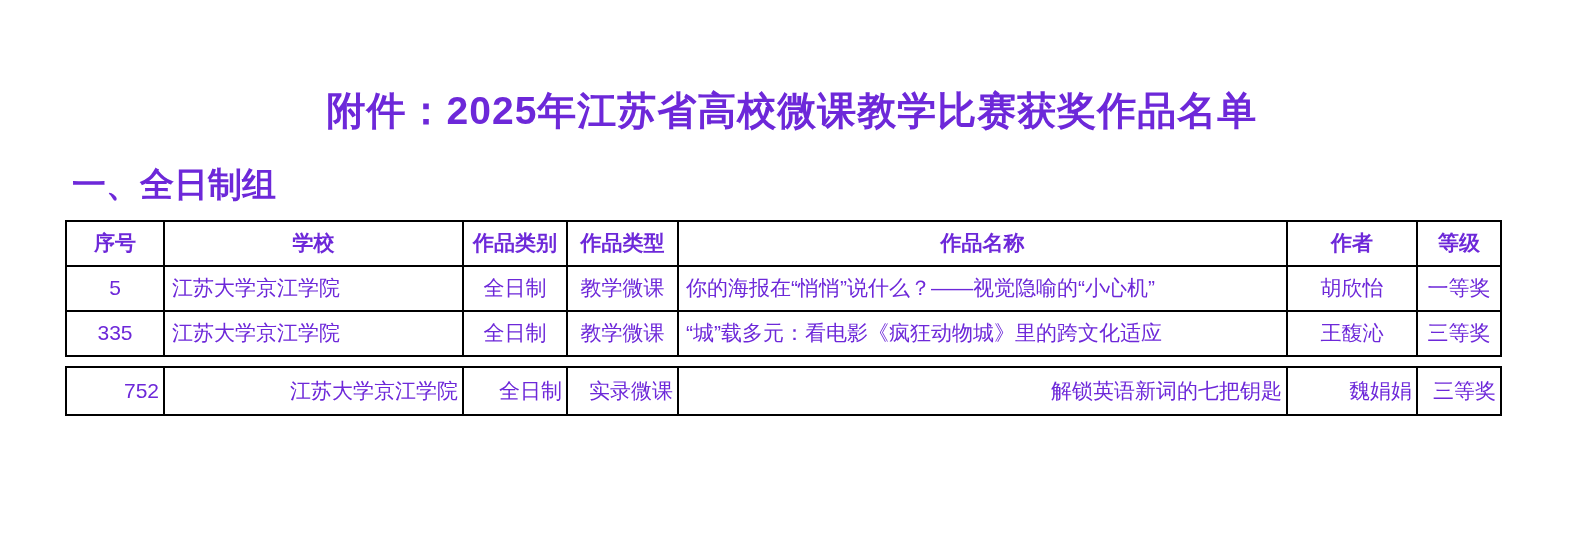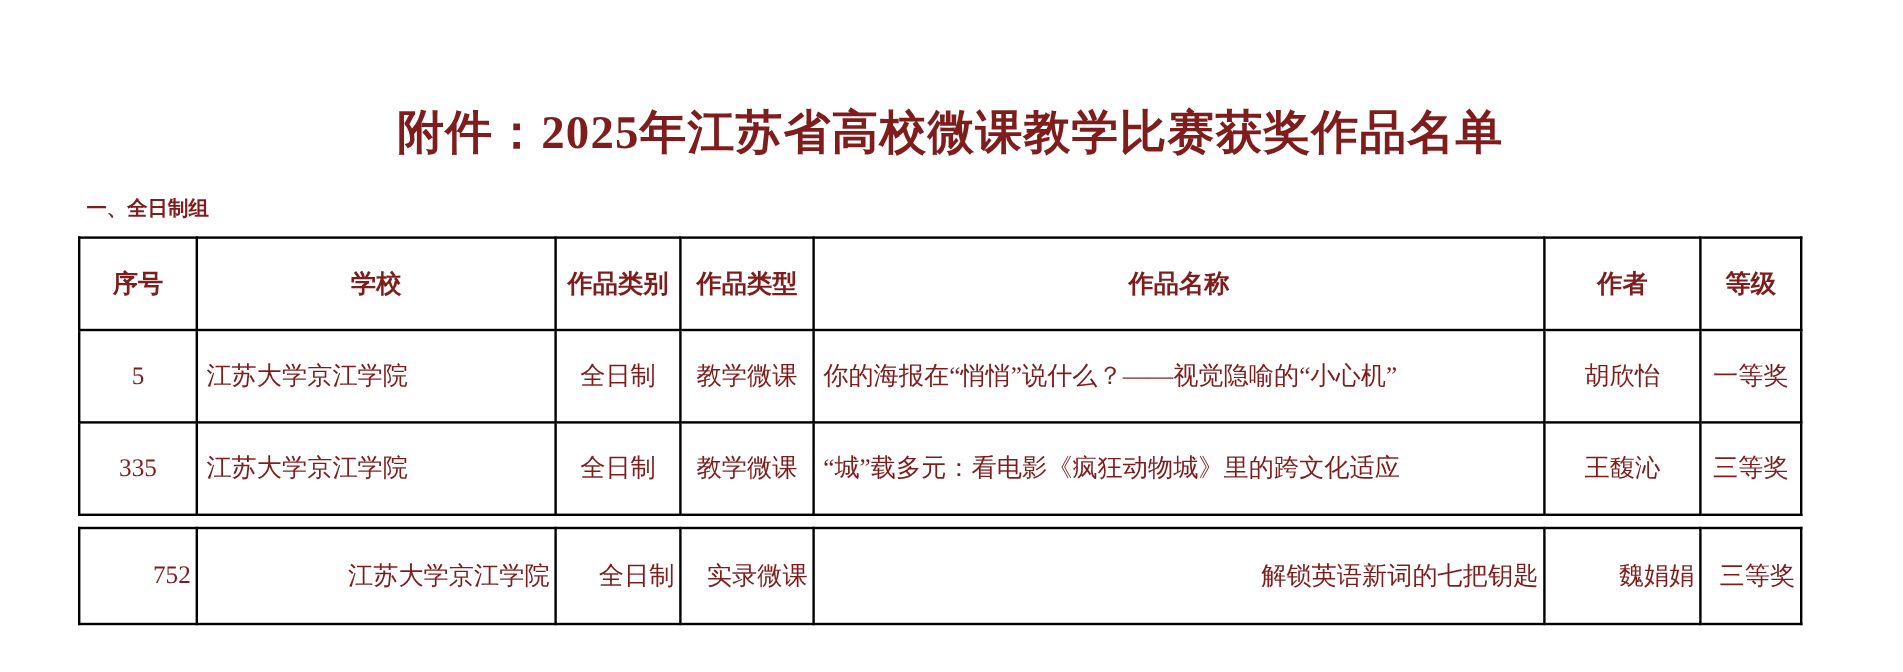--- a/index.html
+++ b/index.html
@@ -5,48 +5,48 @@
   html, body {
     margin: 0;
     padding: 0;
     background: #ffffff;
   }
   .page {
     position: relative;
     width: 1584px;
     height: 560px;
     background: #ffffff;
-    color: #7f1d1d;
-    font-family: Liberation Serif, serif;
+    color: #6d28d9;
+    font-family: Liberation Sans, sans-serif;
     overflow: hidden;
   }
   .doc-title {
     margin: 88px 0 0 0;
     text-align: center;
     font-size: 39px;
     font-weight: bold;
     letter-spacing: 1px;
     line-height: 1.2;
   }
   .section-heading {
     margin: 27px 16px 12px 72px;
-    font-size: 17px;
+    font-size: 34px;
     font-weight: bold;
   }
   table.awards {
     border-collapse: collapse;
     table-layout: fixed;
     margin-left: 65px;
     width: 1435px;
   }
   table.awards th, table.awards td {
     border: 2px solid #000000;
     height: 43px;
     font-size: 21px;
-    padding: 16px 4px;
+    padding: 0 4px;
     text-align: center;
     vertical-align: middle;
     overflow: hidden;
     white-space: nowrap;
   }
   table.awards th {
     font-weight: bold;
   }
   table.awards td.col-1,
   table.awards td.col-4 {

